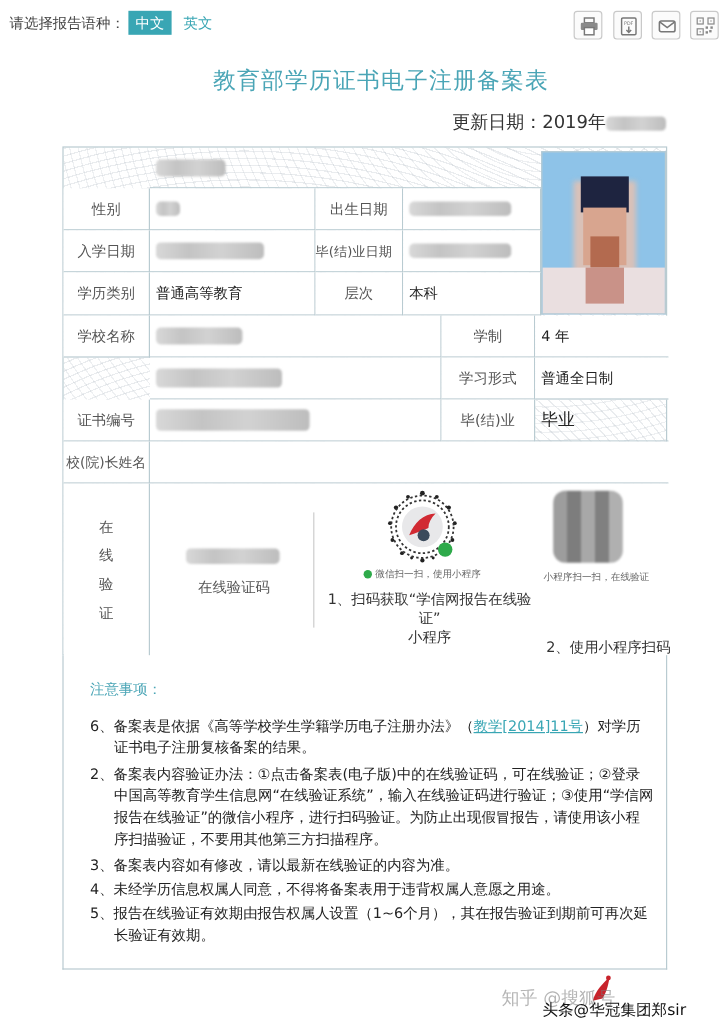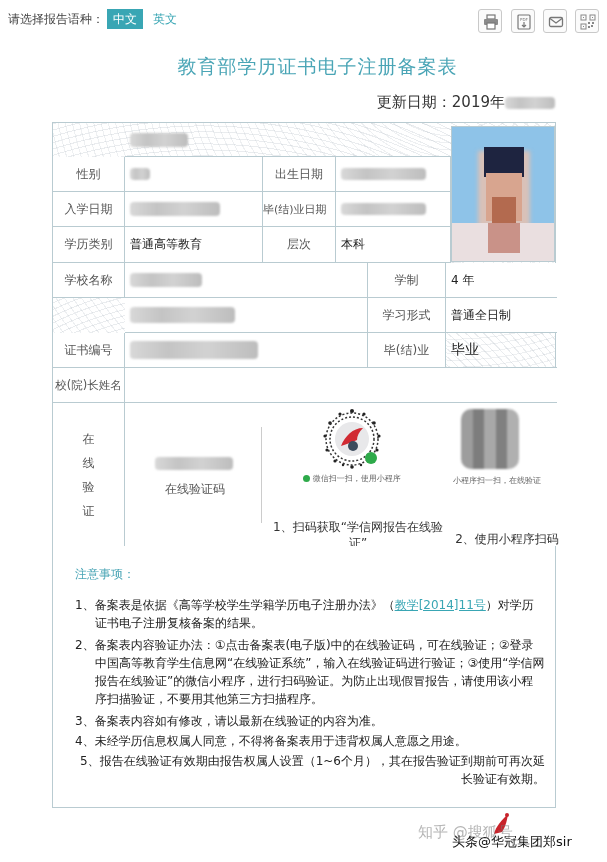--- a/index.html
+++ b/index.html
@@ -191,45 +191,45 @@
       </g>
       <circle cx="33" cy="33" r="17" fill="#e8e8ea"></circle>
       <path d="M22 40 C26 30 34 22 44 22 C40 26 38 30 38 34 C34 36 28 38 22 40 Z" fill="#d12a33"></path>
       <circle cx="34" cy="40" r="5" fill="#3b4b5c"></circle>
       <circle cx="52" cy="52" r="6" fill="#2eaa4a"></circle>
     </svg>
     <span class="cap-small" style="left:170px;top:70px;width:114px;">
       <span style="display:inline-block;width:7px;height:7px;border-radius:50%;background:#2eaa4a;vertical-align:middle;"></span>
       <span>微信扫一扫，使用小程序</span>
     </span>
-    <div class="cap" style="left:140px;top:88px;width:186px;margin-top:28px;">
+    <div class="cap" style="left:140px;top:88px;width:186px;">
       <div>1、扫码获取“学信网报告在线验</div>
       <div>证”</div>
       <div>小程序</div>
     </div>
 
     <div class="qr" style="left:336px;top:6px;width:58px;height:60px;border-radius:10px;background:
       linear-gradient(90deg,#9d9d9d 0 20%,#7d7d7d 20% 40%,#a8a8a8 40% 60%,#808080 60% 80%,#b0b0b0 80%);filter:blur(1px);"></div>
     <span class="cap-small" style="left:320px;top:72px;width:104px;">小程序扫一扫，在线验证</span>
     <div class="cap" style="left:326px;top:88px;width:112px;margin-top:40px;">
       <div>2、使用小程序扫码验</div>
       <div>证</div>
     </div>
   </div>
 </div>
 
 <div class="notes">
   <div class="notes-title">注意事项：</div>
   <div class="note" style="top:50px;">
-    <span>1、备案表是依据《高等学校学生学籍学历电子注册办法》（</span><a>教学[2014]11号</a><span>）对学历证书电子注册复核备案的结果。</span>
+    <span>6、备案表是依据《高等学校学生学籍学历电子注册办法》（</span><a>教学[2014]11号</a><span>）对学历证书电子注册复核备案的结果。</span>
   </div>
   <div class="note" style="top:90px;">2、备案表内容验证办法：①点击备案表(电子版)中的在线验证码，可在线验证；②登录中国高等教育学生信息网“在线验证系统”，输入在线验证码进行验证；③使用“学信网报告在线验证”的微信小程序，进行扫码验证。为防止出现假冒报告，请使用该小程序扫描验证，不要用其他第三方扫描程序。</div>
   <div class="note" style="top:166px;">3、备案表内容如有修改，请以最新在线验证的内容为准。</div>
   <div class="note" style="top:186px;">4、未经学历信息权属人同意，不得将备案表用于违背权属人意愿之用途。</div>
-  <div class="note" style="top:206px;text-align:right;">5、报告在线验证有效期由报告权属人设置（1~6个月），其在报告验证到期前可再次延长验证有效期。</div>
+  <div class="note" style="top:206px;">5、报告在线验证有效期由报告权属人设置（1~6个月），其在报告验证到期前可再次延长验证有效期。</div>
 </div>
 
 <svg style="position:absolute;left:492px;top:810px;" width="20" height="26" viewBox="0 0 20 26">
   <path d="M2 24 C4 16 10 10 16 4 C15 10 14 16 10 22 Z" fill="#c8232b"></path>
   <circle cx="15" cy="5" r="2" fill="#c8232b"></circle>
 </svg>
 <div class="watermark">知乎 @搜狐号</div>
 <div class="watermark2">头条@华冠集团郑sir</div>
 
 </body></html>

